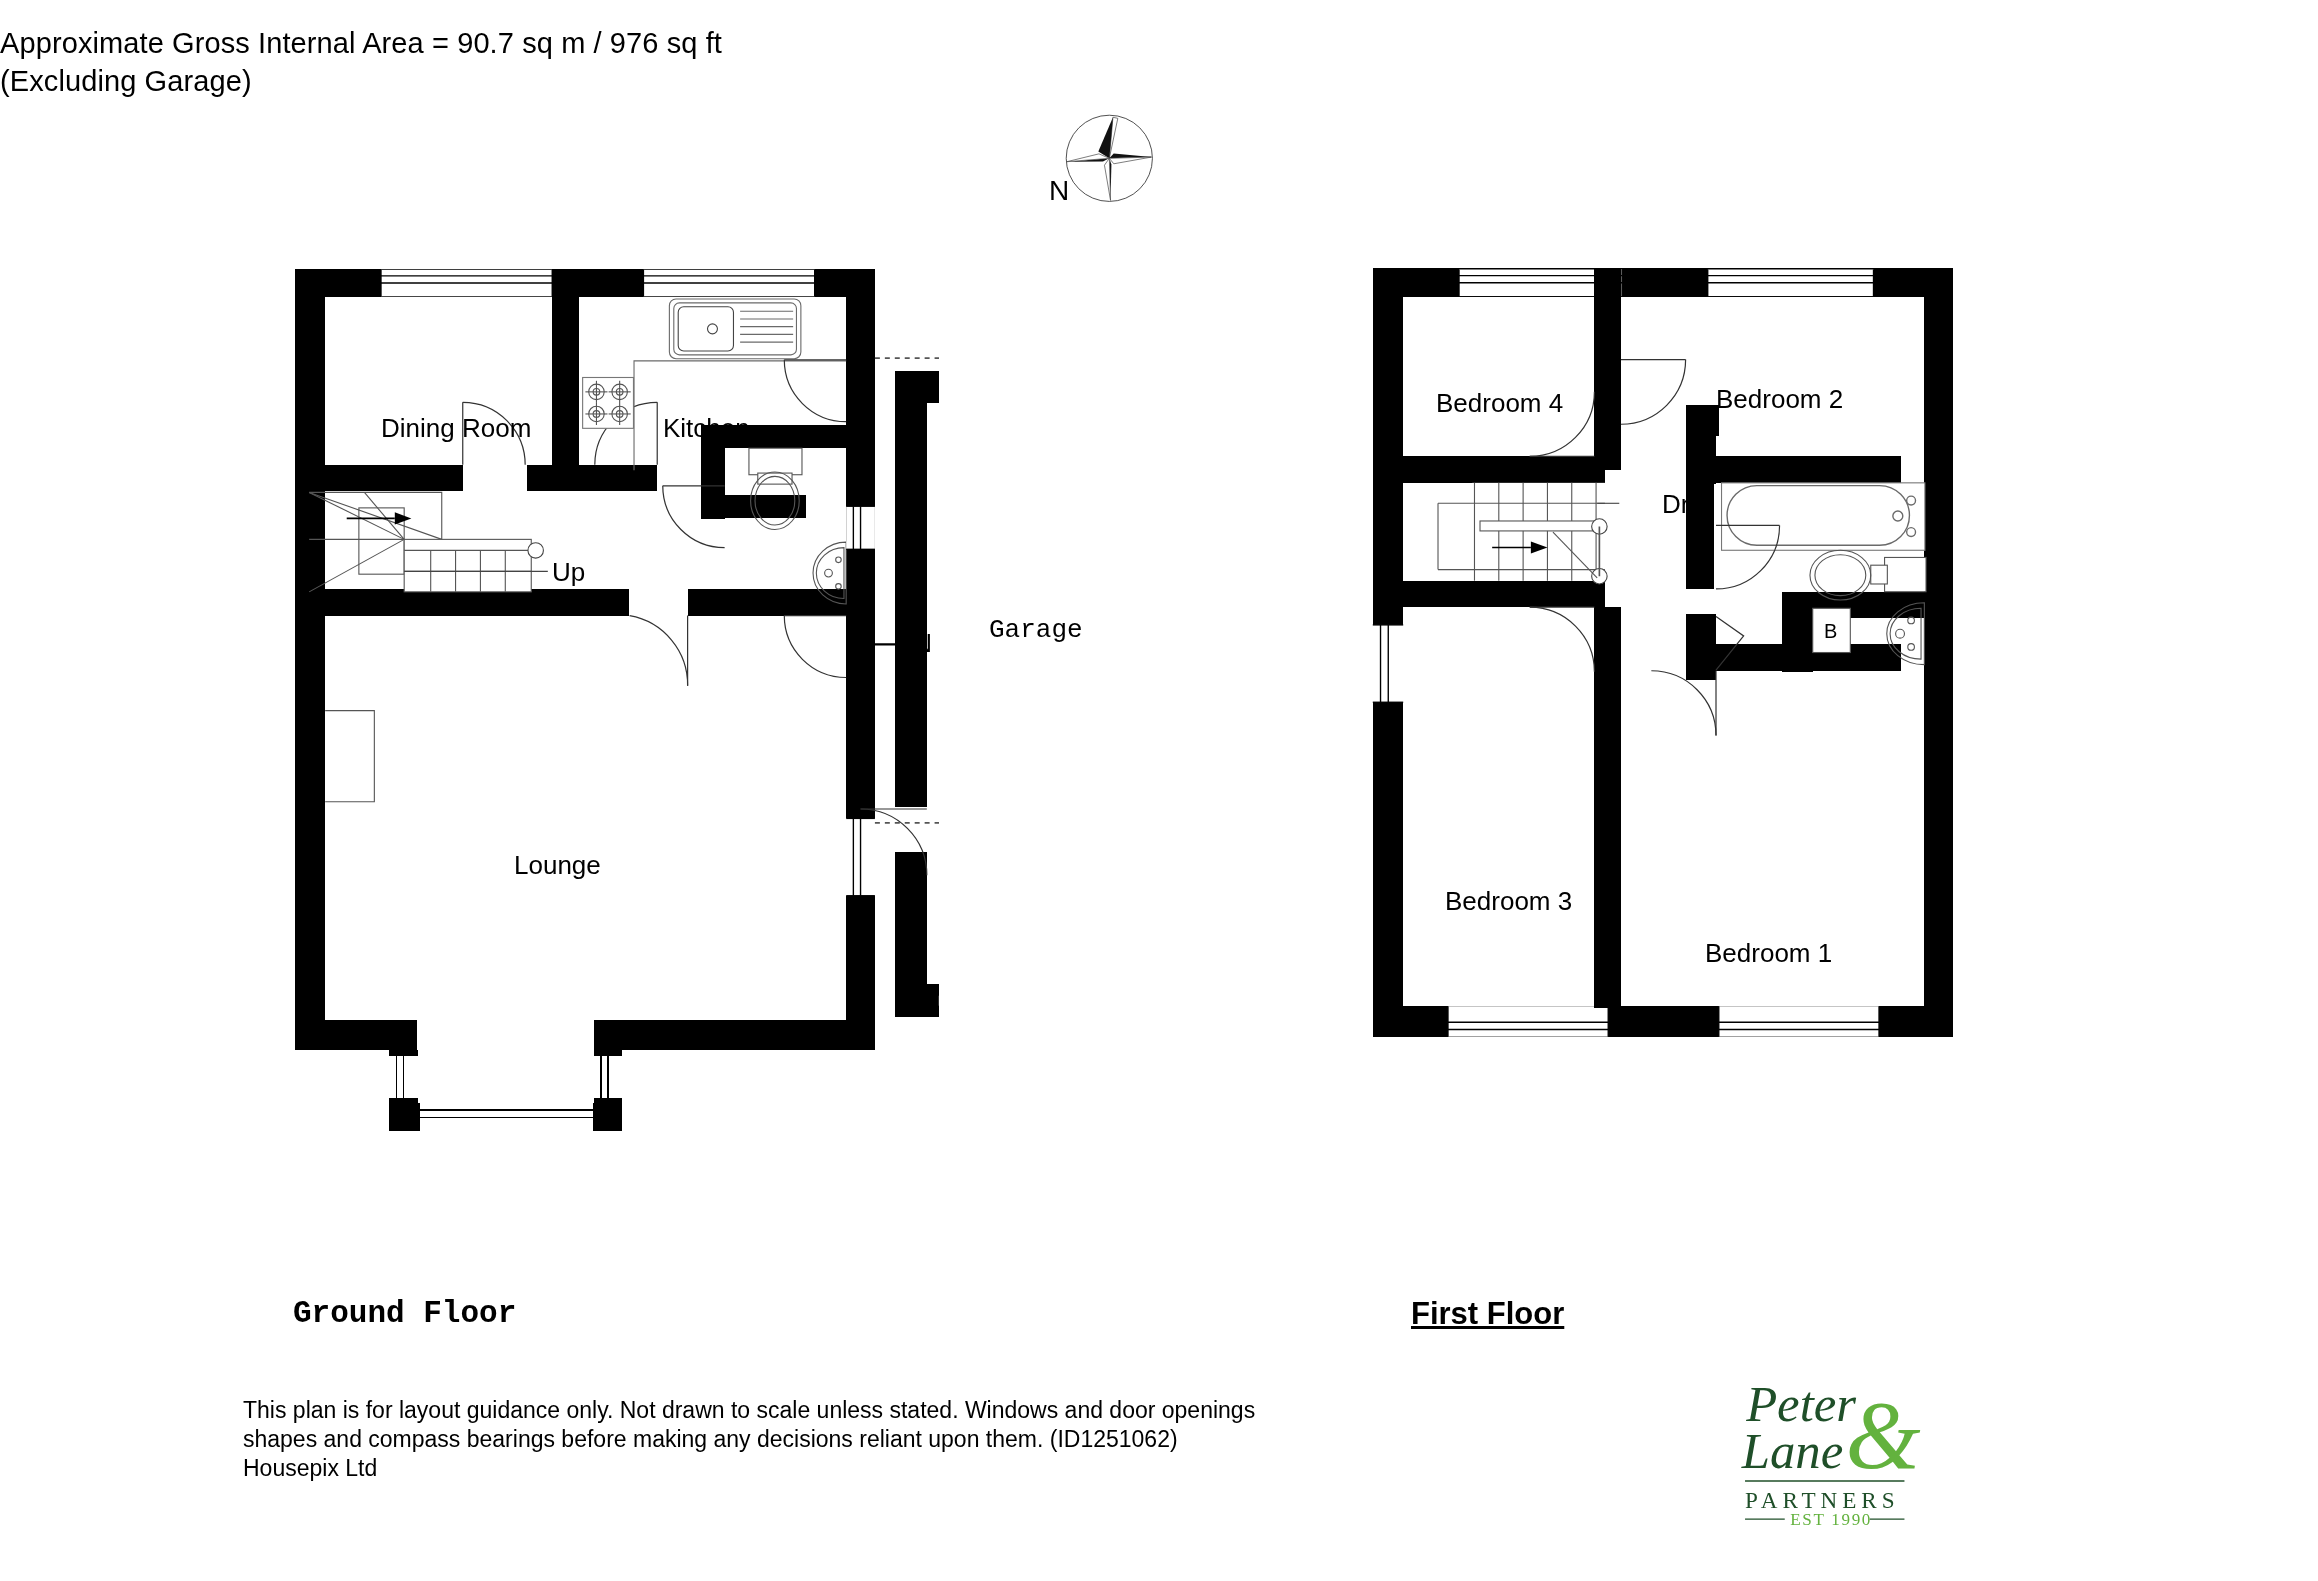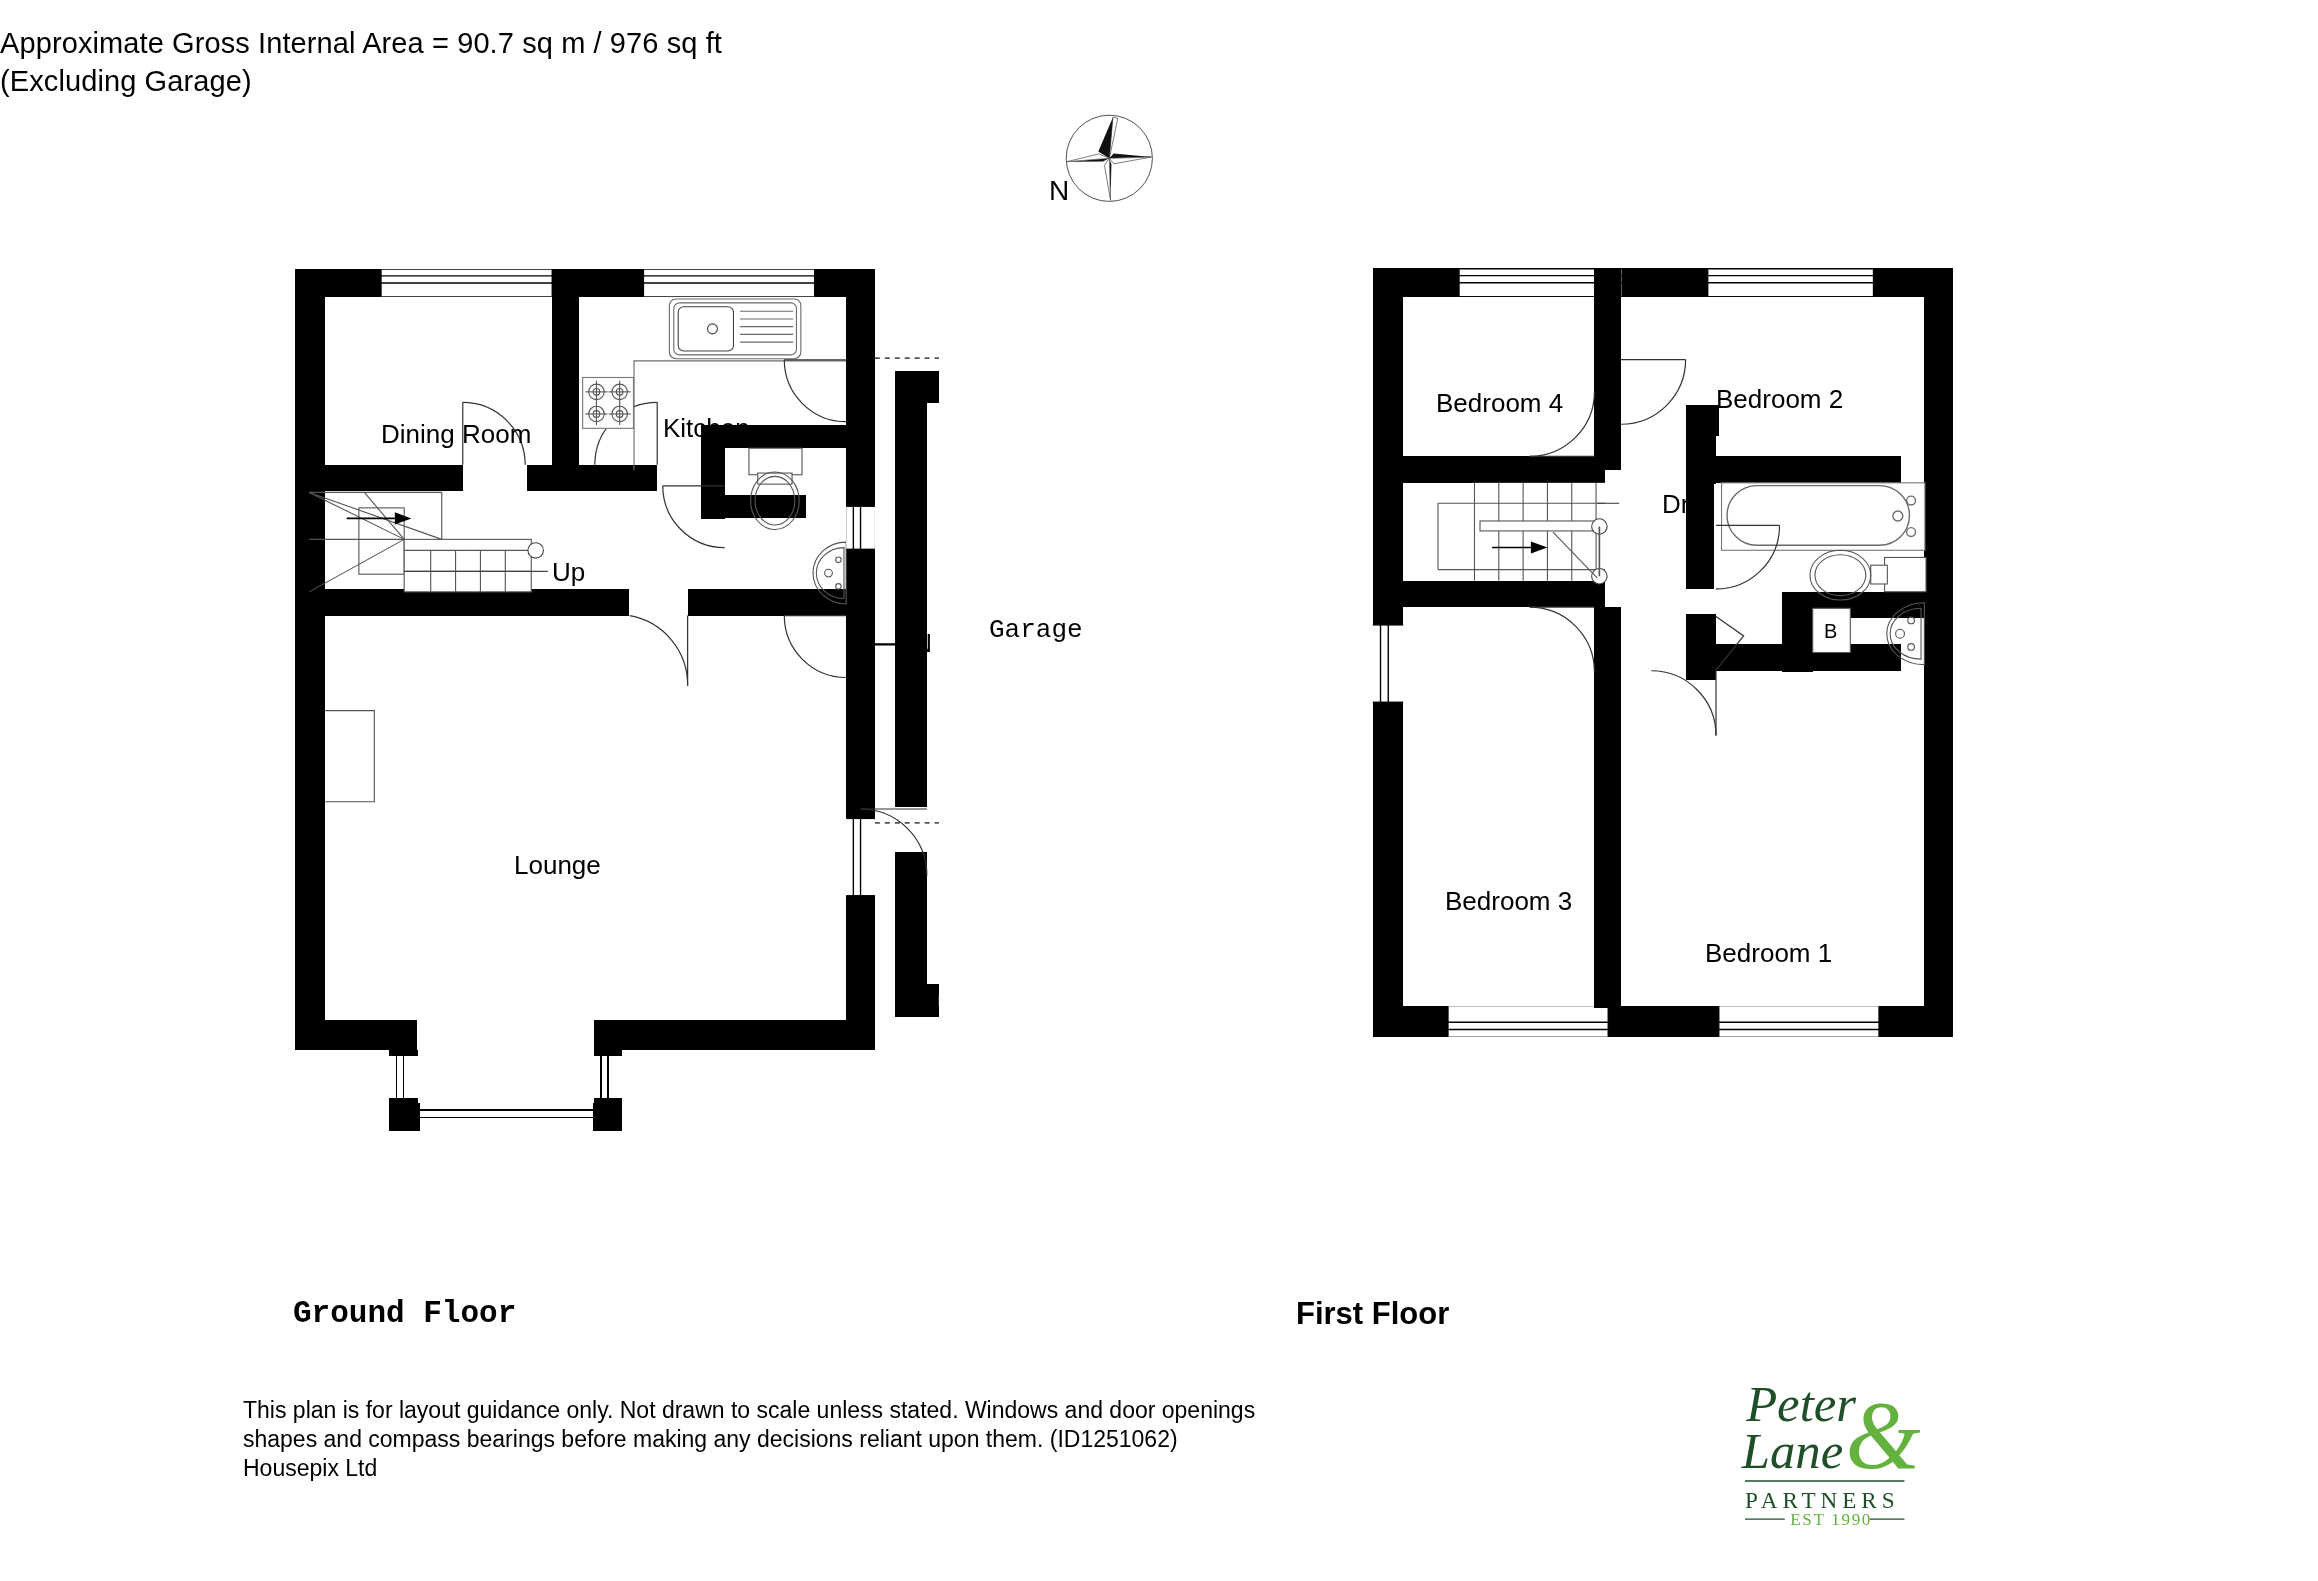--- a/index.html
+++ b/index.html
@@ -73,21 +73,21 @@
   }
 
   
   .floor-caption {
     position: absolute;
     font-size: 31px;
     font-weight: bold;
     white-space: nowrap;
   }
   #caption-ground { left: 293px;  top: 1296px; font-family: Liberation Mono, monospace; }
-  #caption-first  { left: 1296px; top: 1296px; }
+  #caption-first  { left: 1411px; top: 1296px; text-decoration: underline; }
 
   
   #footer {
     position: absolute;
     left: 243px; top: 1396px;
     width: 1460px;
     text-align: left;
   }
   #footer .fline {
     font-size: 23px;
@@ -368,21 +368,21 @@
     <g>
       <rect x="1200" y="1352" width="385" height="16" fill="#ffffff" stroke="#555" stroke-width="2"></rect>
     </g>
 
     <g fill="none" stroke="#333" stroke-width="2.2">
       <path d="M 1178 1013 L 1058 1013"></path>
       <path d="M 1058 1013 A 120 120 0 0 1 1178 1133"></path>
     </g>
   </svg>
 
-  <div class="room-label" style="left:105px; top:172px;">Dining Room</div>
+  <div class="room-label" style="left:105px; top:166px;">Dining Room</div>
   <div class="room-label" style="left:387px; top:166px;">Kitchen</div>
   <div class="room-label" style="left:238px; top:603px;">Lounge</div>
   <div class="room-label" style="left:713px; top:368px;font-family:Liberation Mono, monospace;">Garage</div>
   <div class="small-label" style="left:276px; top:310px;">Up</div>
   <div class="small-label" style="left:630px; top:381px;">IN</div>
 </div>
 
 <div id="first-plan" class="plan">
   <svg width="619" height="1006" viewBox="0 0 1120 1820">
 

